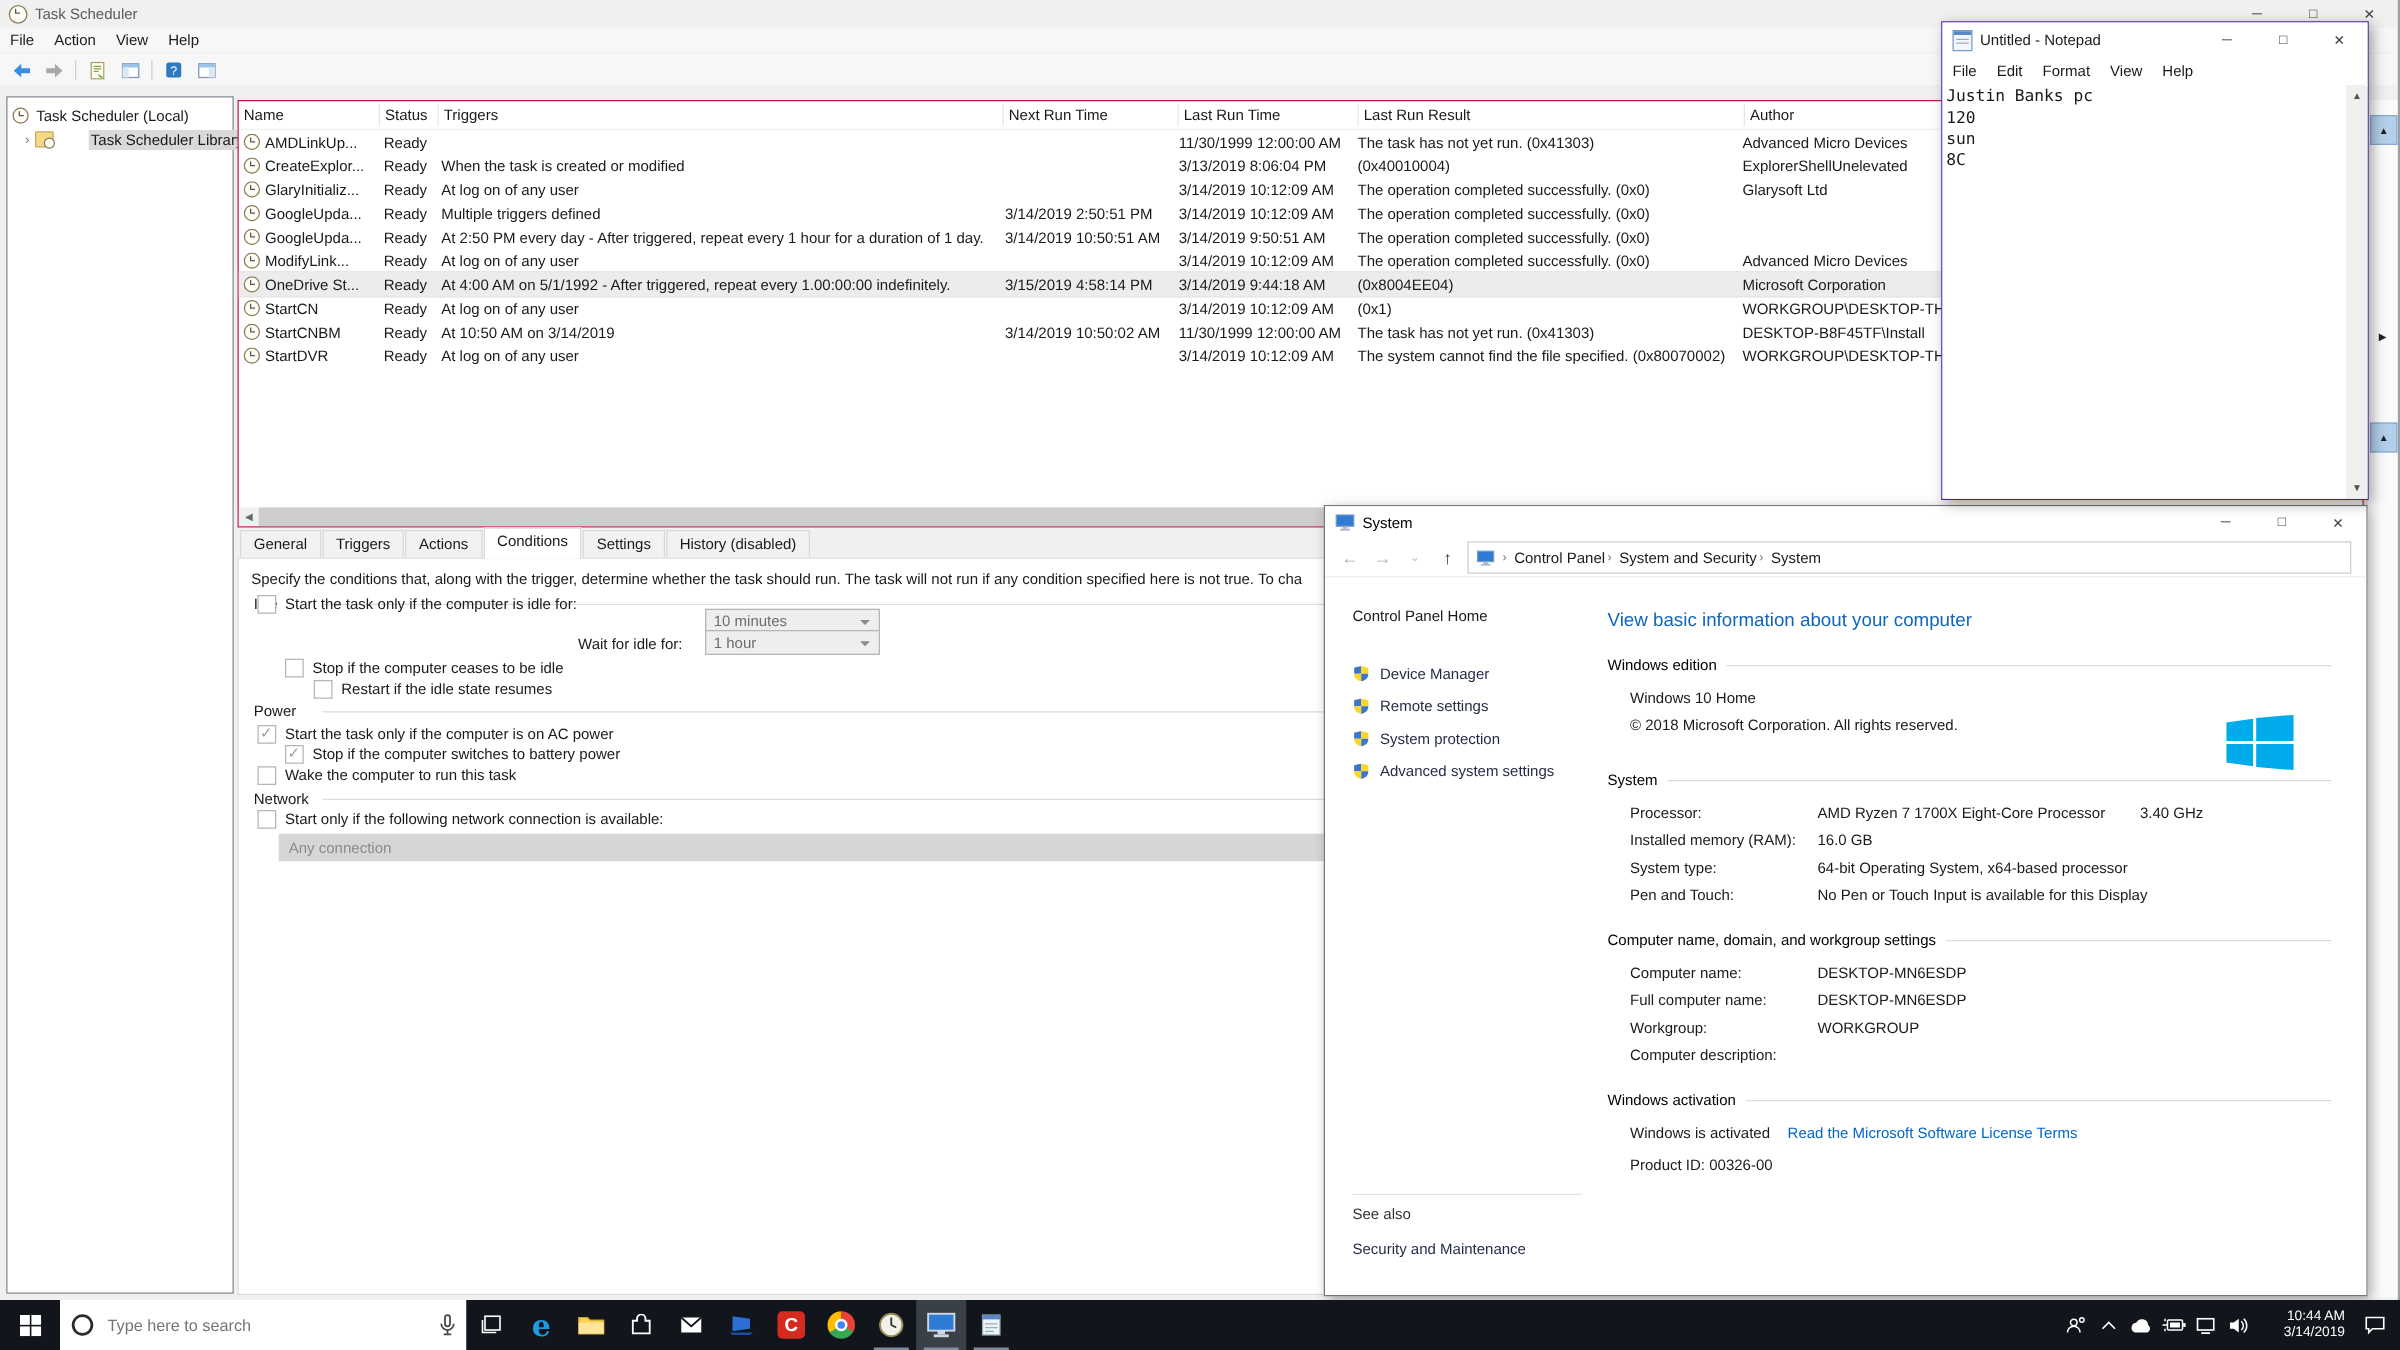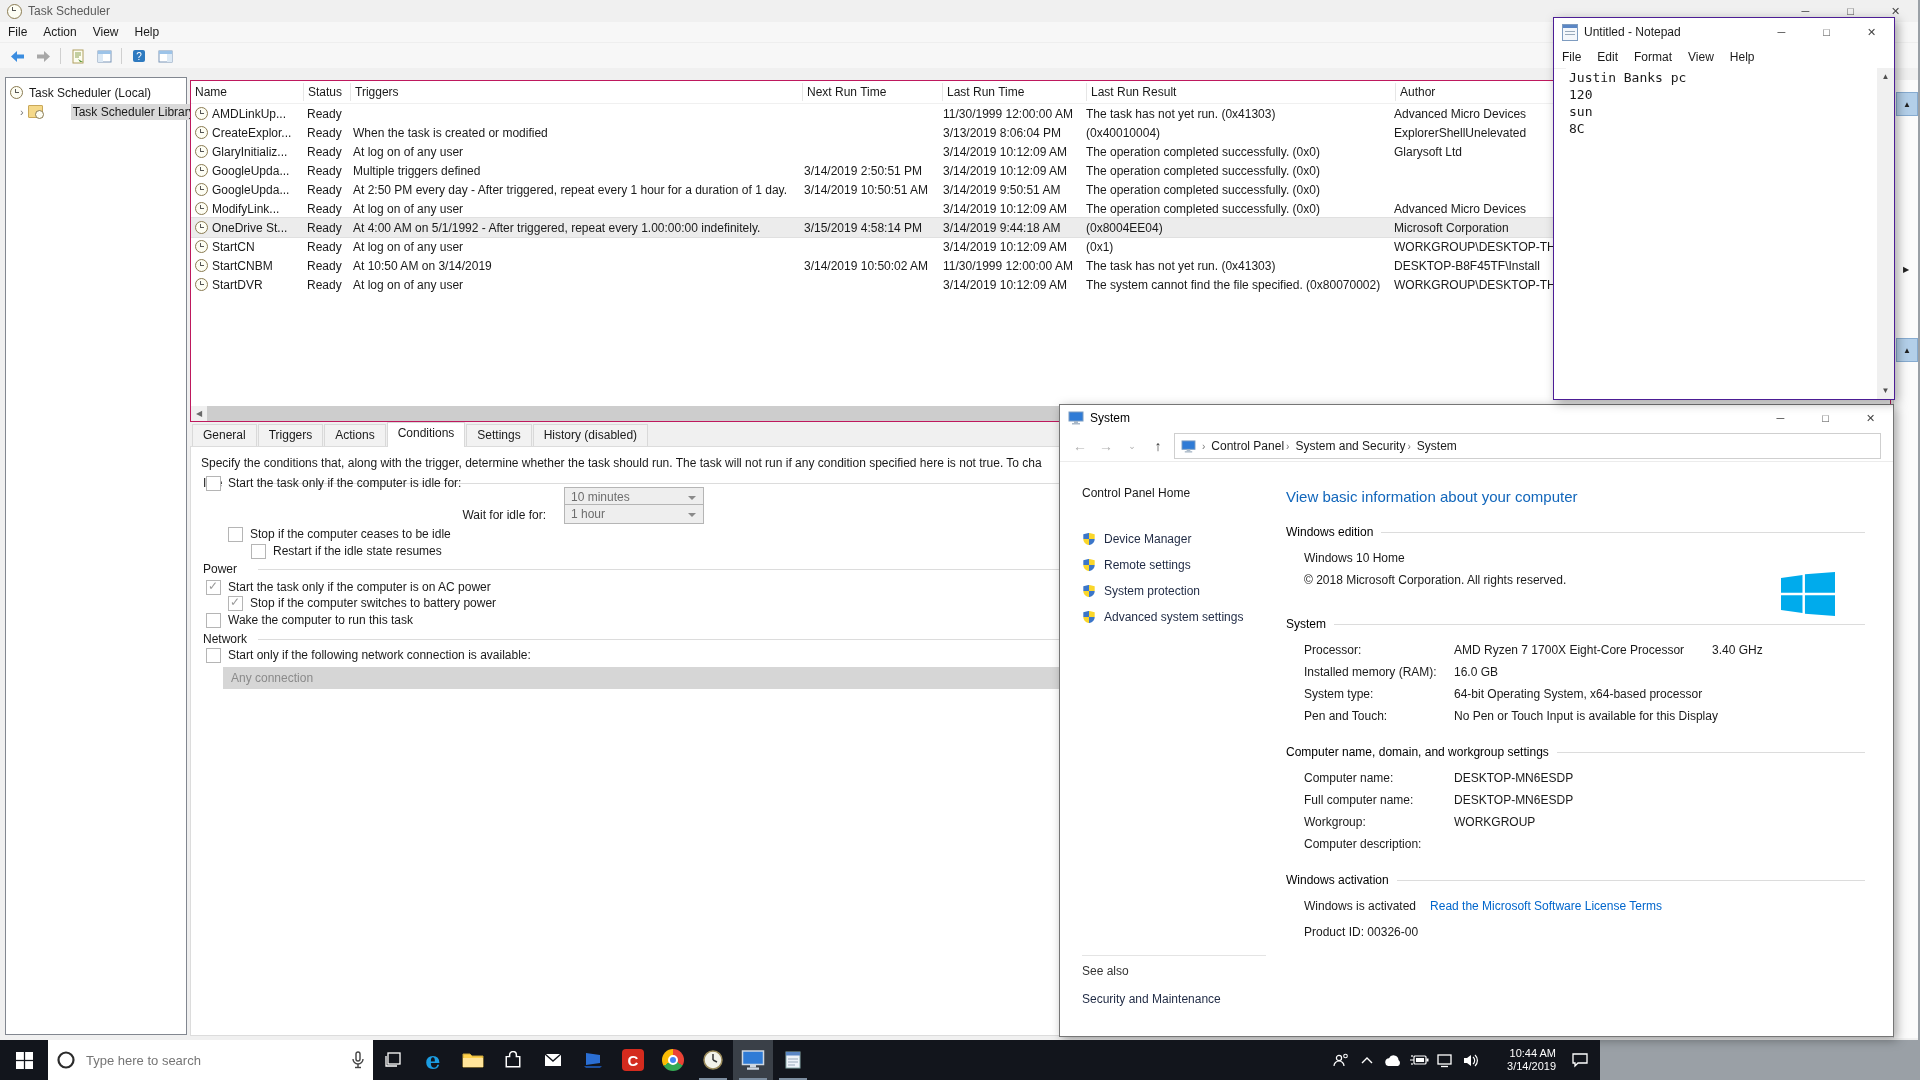--- a/index.html
+++ b/index.html
@@ -62,21 +62,21 @@
   .cb.checked::after{content:'\2713';position:absolute;left:1px;top:-2px;color:#9a9a9a;font-size:12px;}
   .combo{position:absolute;width:140px;height:20px;background:#eee;border:1px solid #b5b5b5;color:#6d6d6d;
          display:flex;align-items:center;padding:0 6px;box-sizing:border-box;}
   .combo::after{content:'';position:absolute;right:7px;top:8px;border-left:4px solid transparent;border-right:4px solid transparent;border-top:4px solid #8a8a8a;}
   .bigcombo{position:absolute;height:22px;background:#d6d6d6;color:#8a8a8a;display:flex;align-items:center;padding:0 8px;box-sizing:border-box;}
 
   
   #notepad{left:1553px;top:17px;width:340px;height:381px;background:#fff;border:1px solid #4c1d95;z-index:6;}
   .np-titlebar{height:28px;display:flex;align-items:center;gap:6px;padding-left:8px;background:#fff;}
   .np-menubar{height:22px;display:flex;align-items:center;background:#fff;border-bottom:1px solid #f0f0f0;}
-  .np-text{position:absolute;left:0;top:50px;right:17px;bottom:0;background:#fff;font-family:"DejaVu Sans Mono",monospace;font-size:13px;line-height:17px;padding:1px 3px;margin-left:12px;}
+  .np-text{position:absolute;left:0;top:50px;right:17px;bottom:0;background:#fff;font-family:"DejaVu Sans Mono",monospace;font-size:13px;line-height:17px;padding:1px 3px;}
   .np-scroll{position:absolute;right:0;top:50px;width:17px;bottom:0;background:#f0f0f0;}
   .np-arrow{position:absolute;left:0;width:17px;height:17px;display:flex;align-items:center;justify-content:center;color:#505050;font-size:8px;}
   .npad-icon{width:14px;height:15px;background:#f4f7fb;border:1px solid #7e9cc0;position:relative;flex:none;}
   .npad-icon::before{content:'';position:absolute;left:0;top:0;right:0;height:3px;background:#5b87c5;}
   .npad-icon::after{content:'';position:absolute;left:2px;top:6px;right:2px;height:1px;background:#9ab;box-shadow:0 3px 0 #9ab;}
 
   
   #sys{left:1059px;top:404px;width:833px;height:631px;background:#fff;border:1px solid #767676;z-index:5;}
   .sys-titlebar{height:26px;display:flex;align-items:center;gap:6px;padding-left:8px;background:#fff;color:#000;}
   .sys-toolbar{height:30px;display:flex;align-items:center;background:#fff;border-bottom:1px solid #ececec;padding:0 12px 0 10px;gap:6px;}
@@ -98,21 +98,21 @@
   .sec-hdr .line{flex:1;height:1px;background:#dcdcdc;}
   .sysrow{display:flex;padding-left:18px;line-height:22px;}
   .syslabel{width:150px;flex:none;}
   .sysval{width:258px;flex:none;white-space:nowrap;}
   .winlogo{position:absolute;right:30px;top:46px;}
   .linkblue{color:var(--link-blue,#0066cc);}
   .act-row{display:flex;gap:14px;padding-left:18px;line-height:22px;}
   .pid{padding-left:18px;line-height:22px;margin-top:4px;}
 
   
-  #taskbar{position:absolute;left:0;bottom:0;width:1600px;height:40px;background:var(--taskbar-bg,#12151c);z-index:10;display:flex;align-items:center;color:#fff;}
+  #taskbar{position:absolute;left:0;bottom:0;width:1920px;height:40px;background:var(--taskbar-bg,#12151c);z-index:10;display:flex;align-items:center;color:#fff;}
   .tb-start{width:48px;height:40px;display:flex;align-items:center;justify-content:center;}
   .tb-search{width:325px;height:40px;background:#fff;display:flex;align-items:center;gap:8px;padding:0 8px;box-sizing:border-box;}
   .tb-search input{border:none;outline:none;flex:1;font-size:13px;color:#333;font-family:"Liberation Sans",sans-serif;background:transparent;}
   .tb-icon{width:40px;height:40px;display:flex;align-items:center;justify-content:center;position:relative;flex:none;}
   .tb-icon.open::after{content:'';position:absolute;left:6px;right:6px;bottom:0;height:2px;background:#7d8ea0;}
   .tb-icon.active{background:#3a4048;}
   .tray{margin-left:auto;display:flex;align-items:center;height:40px;}
   .tray-icon{width:26px;height:40px;display:flex;align-items:center;justify-content:center;}
   .tb-clock{width:68px;text-align:right;font-size:11px;line-height:13px;padding:0 4px;}
   .tb-action{width:40px;height:40px;display:flex;align-items:center;justify-content:center;}

